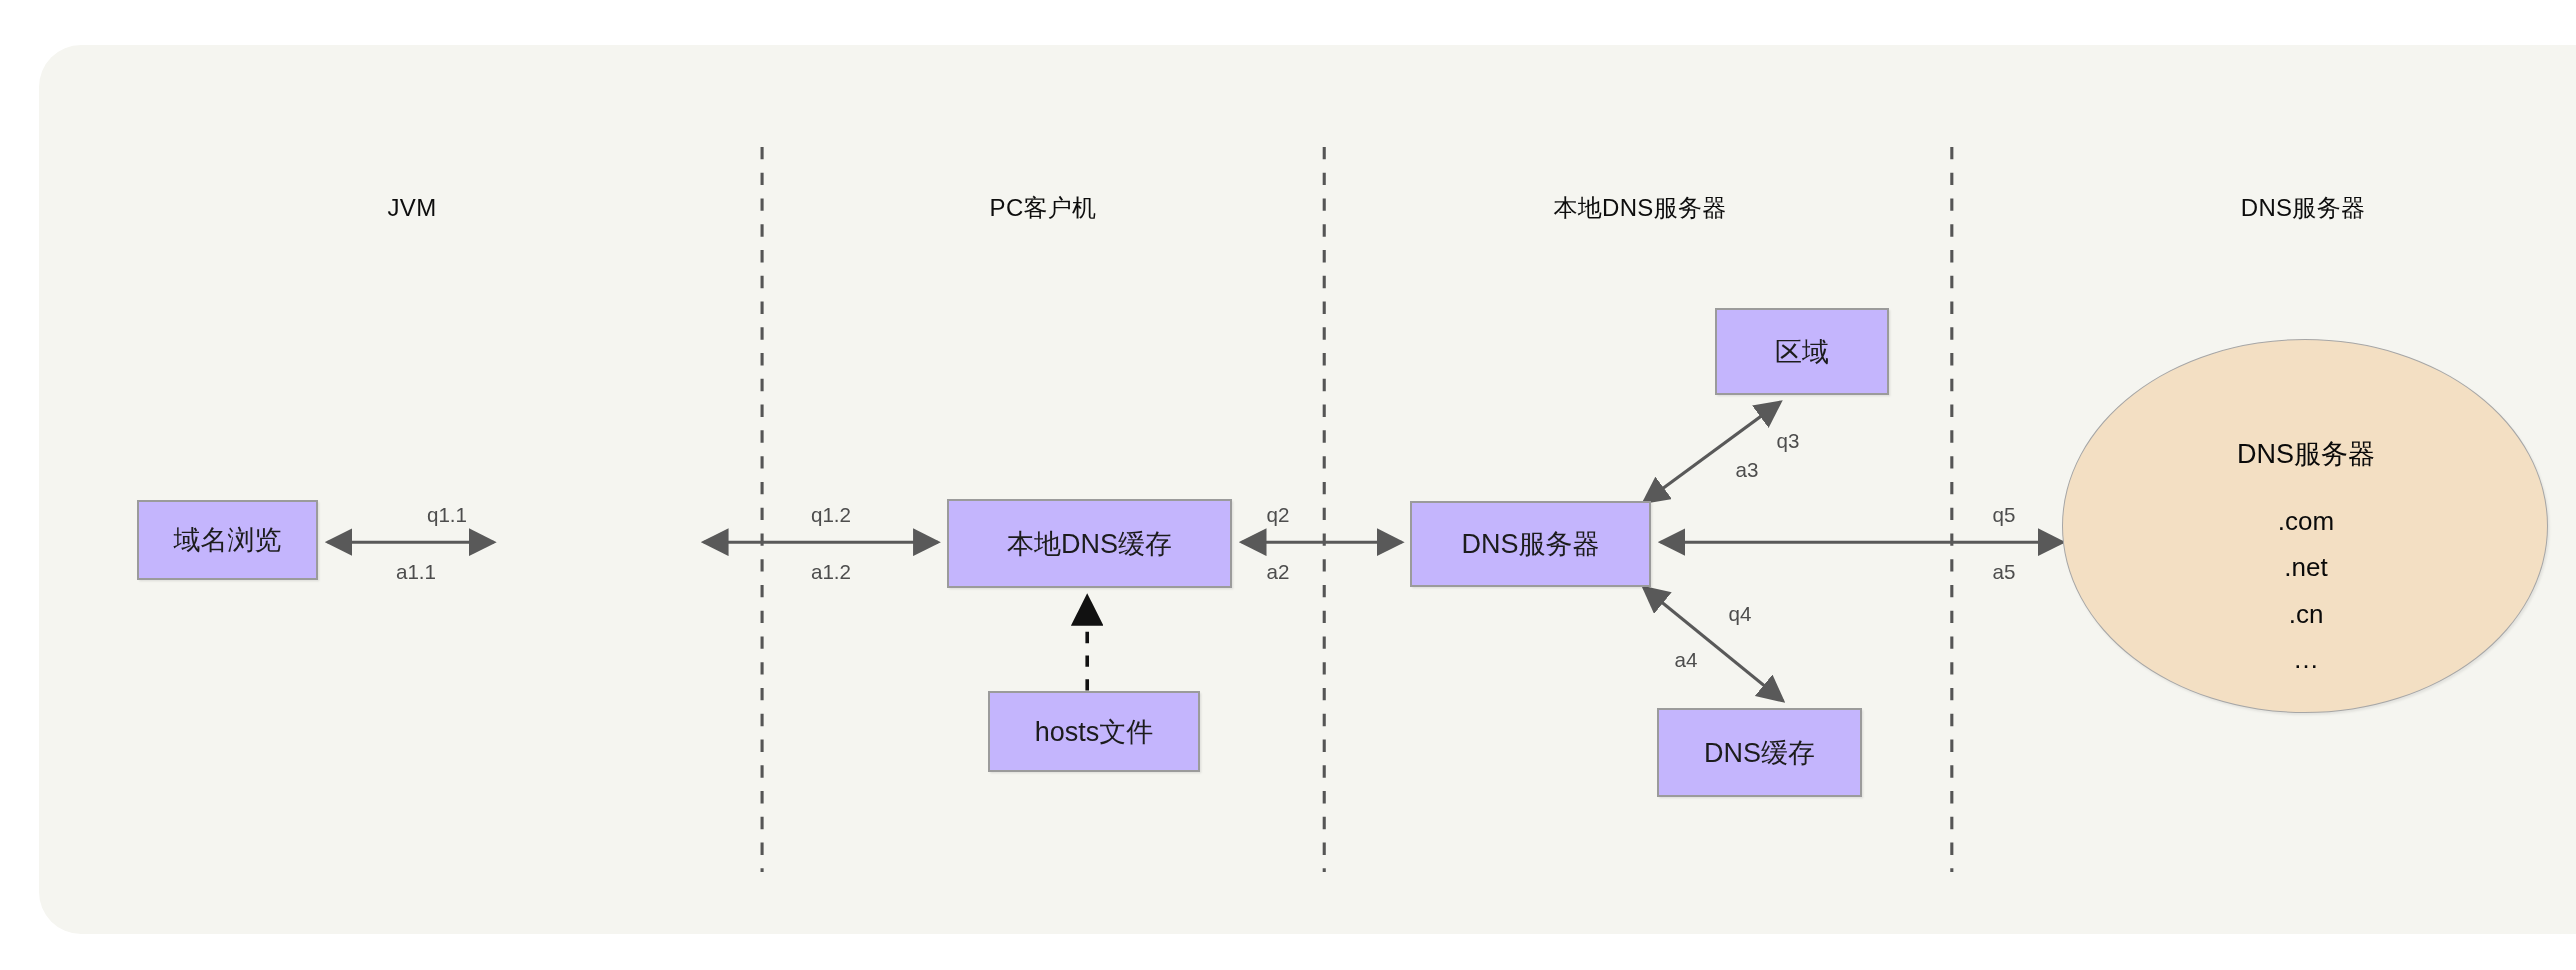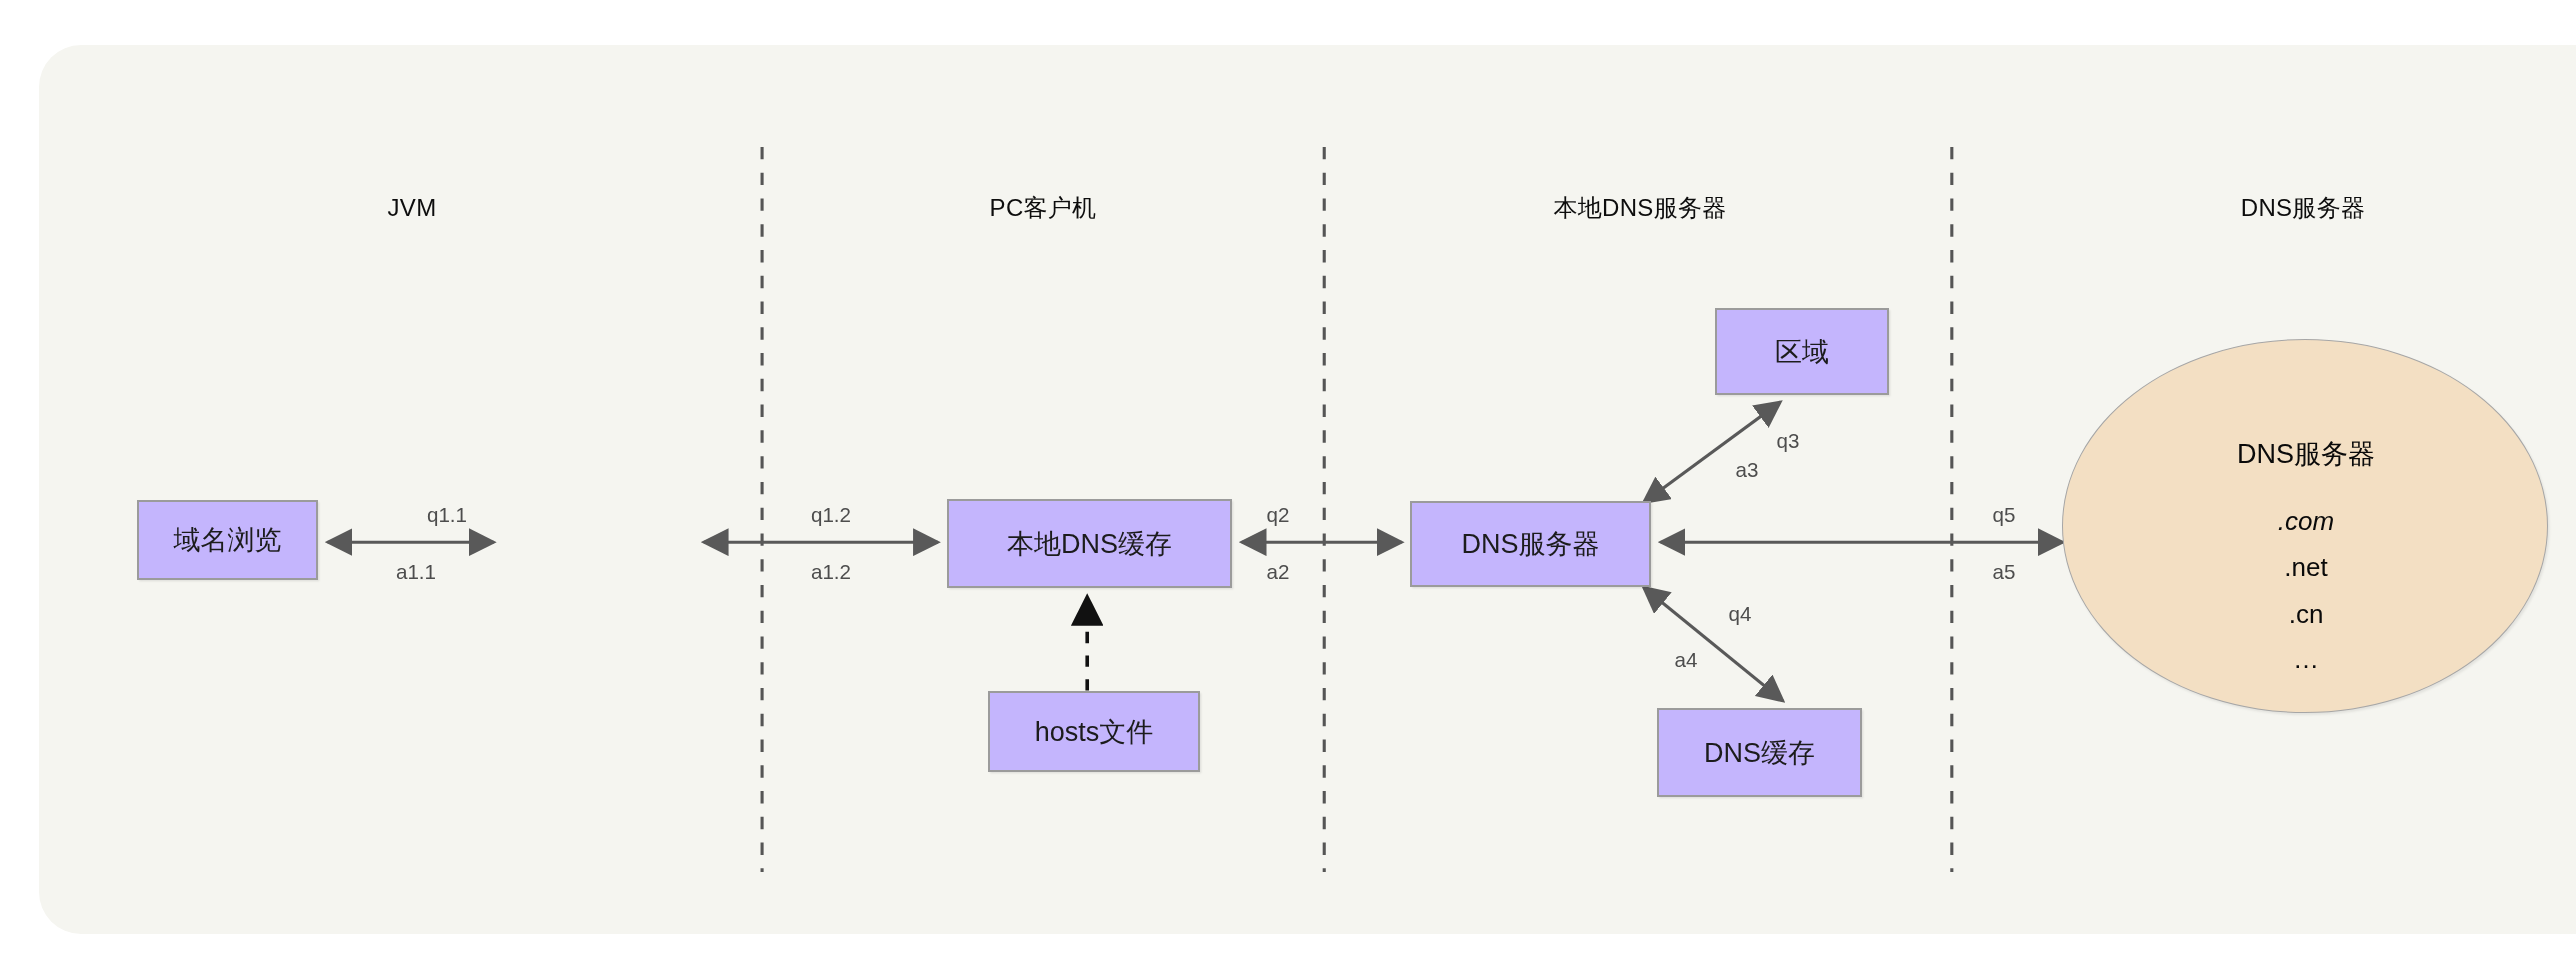--- a/index.html
+++ b/index.html
@@ -94,21 +94,21 @@
   <div class="node" style="left:988px;top:691px;width:212px;height:81px;">hosts文件</div>
 
   <div class="node" style="left:1410px;top:501px;width:241px;height:86px;">DNS服务器</div>
 
   <div class="node" style="left:1715px;top:308px;width:174px;height:87px;">区域</div>
 
   <div class="node" style="left:1657px;top:708px;width:205px;height:89px;">DNS缓存</div>
 
   <div class="cloud" style="left:2062px;top:339px;width:486px;height:374px;"></div>
   <div class="cloud-text cloud-title" style="left:2306px;top:436px;">DNS服务器</div>
-  <div class="cloud-text cloud-tld" style="left:2306px;top:506px;font-style:italic;">.com</div>
+  <div class="cloud-text cloud-tld" style="left:2306px;top:506px;">.com</div>
   <div class="cloud-text cloud-tld" style="left:2306px;top:552px;">.net</div>
   <div class="cloud-text cloud-tld" style="left:2306px;top:599px;">.cn</div>
   <div class="cloud-text cloud-tld" style="left:2306px;top:644px;">…</div>
 
   <div class="edge-label" style="left:416px;top:515px;margin-left:31px;">q1.1</div>
   <div class="edge-label" style="left:416px;top:572px;">a1.1</div>
 
   <div class="edge-label" style="left:831px;top:515px;">q1.2</div>
   <div class="edge-label" style="left:831px;top:572px;">a1.2</div>
 

